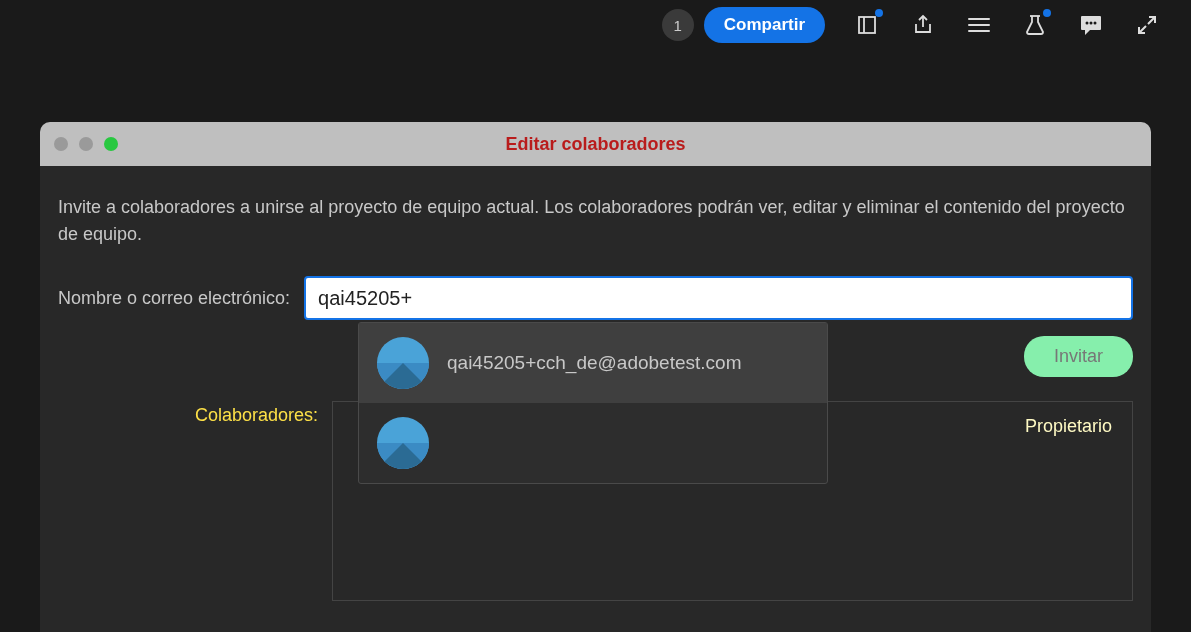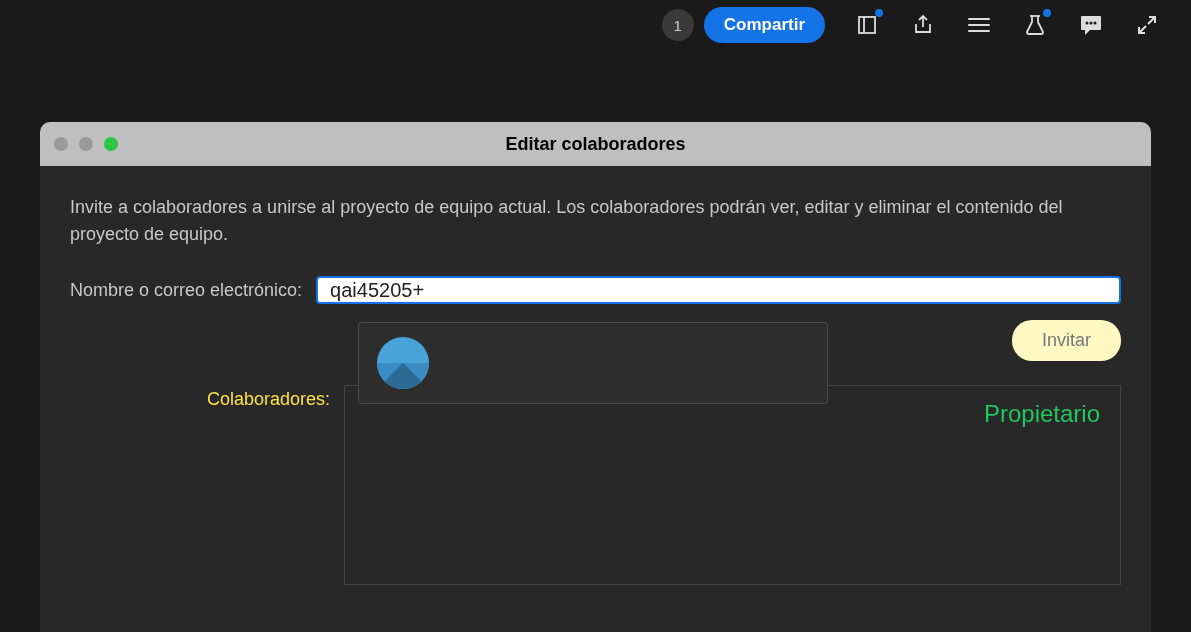--- a/index.html
+++ b/index.html
@@ -96,59 +96,59 @@
       border-radius: 50%;
     }
     .tl-red { background: #9a9a9a; }
     .tl-yellow { background: #9a9a9a; }
     .tl-green { background: #28c840; }
     .titlebar-title {
       flex: 1;
       text-align: center;
       font-size: 18px;
       font-weight: 600;
-      color: #000000;
+      color: #b91c1c;
     }
     .dialog-body {
-      padding: 28px 30px;
+      padding: 28px 18px;
     }
     .description {
       font-size: 18px;
       color: #c8c8c8;
       line-height: 1.5;
       margin-bottom: 28px;
     }
     .input-row {
       display: flex;
       align-items: center;
       gap: 14px;
     }
     .field-label {
       font-size: 18px;
       color: #c8c8c8;
       white-space: nowrap;
     }
     .email-input {
       flex: 1;
-      height: 28px;
+      height: 44px;
       background: #fff;
       border: 2px solid #1473e6;
       border-radius: 4px;
       padding: 0 12px;
       font-size: 20px;
       color: #222;
       outline: none;
     }
     .invite-row {
       display: flex;
       justify-content: flex-end;
       margin-top: 16px;
     }
     .invite-btn {
-      background: #fef9c3;
+      background: #86efac;
       color: #777;
       border: none;
       border-radius: 20px;
       padding: 10px 30px;
       font-size: 18px;
       cursor: default;
     }
     .collab-row {
       display: flex;
       margin-top: 24px;
@@ -163,22 +163,22 @@
     }
     .collab-box {
       flex: 1;
       border: 1px solid #444;
       min-height: 200px;
       padding: 14px 20px;
       display: flex;
       justify-content: flex-end;
     }
     .owner-text {
-      font-size: 24px;
-      color: #22c55e;
+      font-size: 18px;
+      color: #fef9c3;
     }
     .suggestions {
       position: absolute;
       top: 322px;
       left: 358px;
       width: 470px;
       background: #2d2d2d;
       border: 1px solid #4a4a4a;
       border-radius: 3px;
       z-index: 10;
@@ -298,16 +298,20 @@
     <div class="collab-row">
       <div class="collab-label">Colaboradores:</div>
       <div class="collab-box">
         <span class="owner-text">Propietario</span>
       </div>
     </div>
   </div>
 </div>
 
 <div class="suggestions">
+  <div class="suggestion-item active">
+    <div class="avatar"></div>
+    <span class="suggestion-email">qai45205+cch_de@adobetest.com</span>
+  </div>
   <div class="suggestion-item">
     <div class="avatar"></div>
   </div>
 </div>
 
 </body></html>

